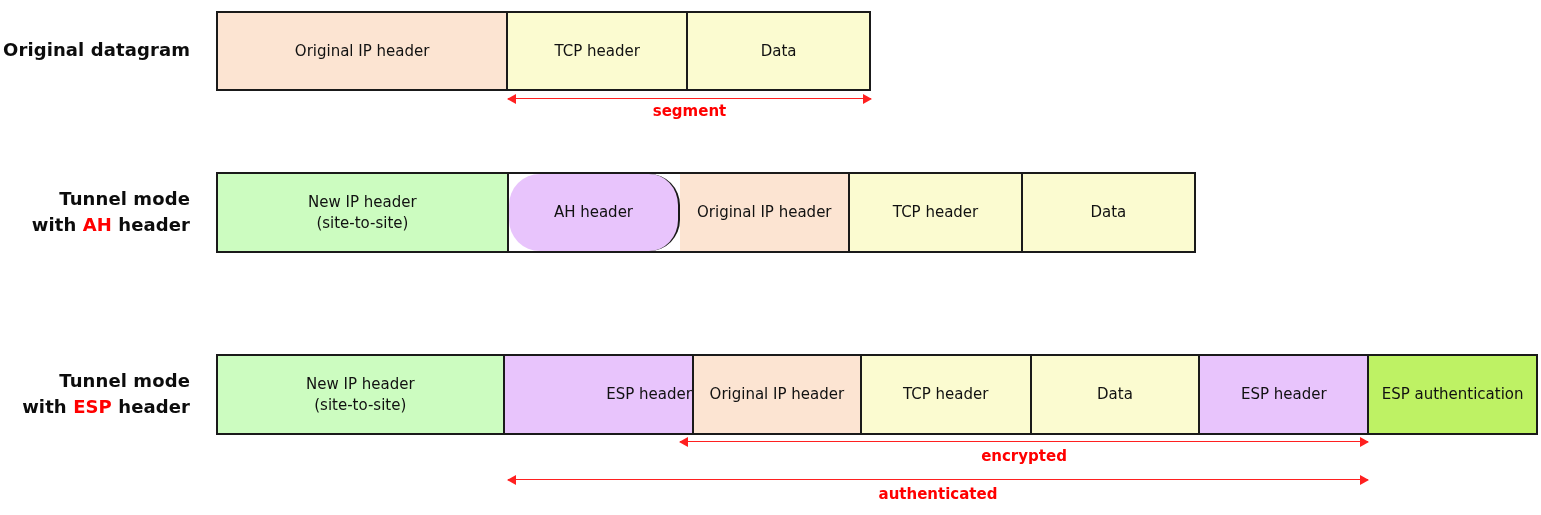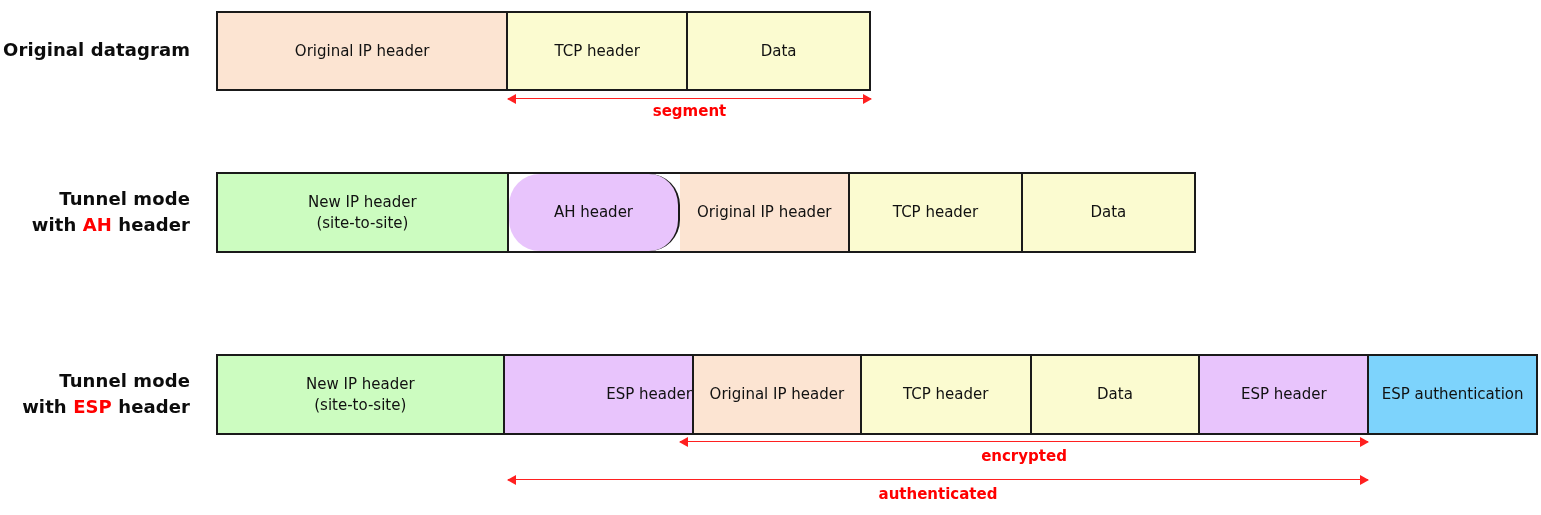--- a/index.html
+++ b/index.html
@@ -165,21 +165,21 @@
     </div>
     <div class="cell" style="width:173px; background:#fbfbd0;">
       <span>TCP header</span>
     </div>
     <div class="cell" style="width:172px; background:#fbfbd0;">
       <span>Data</span>
     </div>
     <div class="cell" style="width:172px; background:#e8c4fc;">
       <span>ESP header</span>
     </div>
-    <div class="cell" style="width:170px; background:#7dd3fc;">
+    <div class="cell" style="width:170px; background:#bef264;">
       <span>ESP authentication</span>
     </div>
   </div>
 
   <div class="measure" style="left:680px; top:441px; width:688px;">
     <div class="shaft"></div>
     <div class="head left"></div>
     <div class="head right"></div>
   </div>
   <div class="measure-label" style="left:680px; top:447px; width:688px;">encrypted</div>

